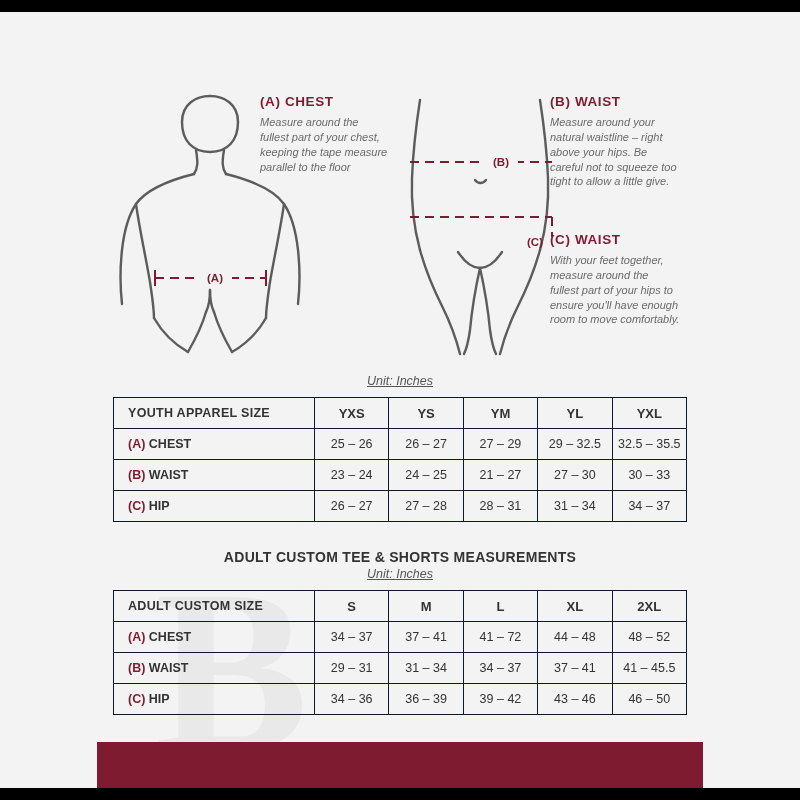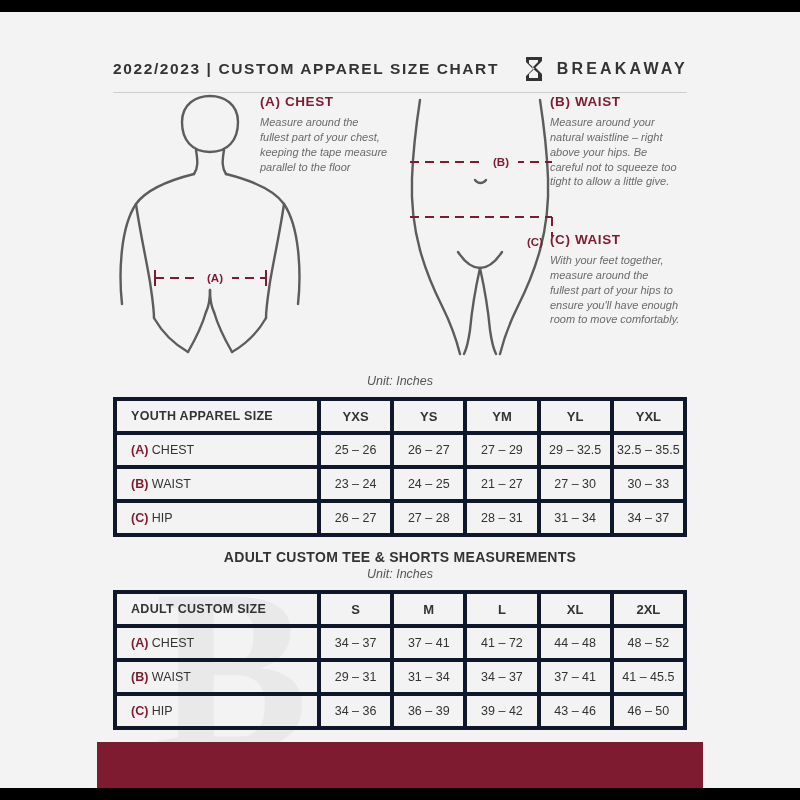--- a/index.html
+++ b/index.html
@@ -145,28 +145,29 @@
     color: #333;
     letter-spacing: .3px;
   }
   .sec-unit {
     text-align: center;
     font-size: 12.5px;
     font-style: italic;
     color: #555;
     margin-top: 2px;
     margin-bottom: 9px;
+    text-decoration: underline;
   }
   table.size {
     border-collapse: collapse;
     width: 574px;
     table-layout: fixed;
   }
   table.size th, table.size td {
-    border: 4px solid #0f172a;
+    border: 1px solid #0f172a;
     height: 30px;
     font-size: 12.5px;
     color: #333;
     text-align: center;
     padding: 0;
   }
   table.size th.rowhead, table.size td.rowhead {
     text-align: left;
     padding-left: 14px;
     width: 186px;
@@ -179,21 +180,21 @@
   table.size th.colhead {
     font-weight: bold;
     font-size: 13px;
     margin-top: 24px;
   }
   .tag {
     color: #7e1b31;
     font-weight: bold;
   }
   .lbl {
-    font-weight: normal;
+    font-weight: bold;
     color: #333;
   }
   .cellval { font-weight: normal; }
 
   
   .footer-band {
     position: absolute;
     left: 97px;
     bottom: 0;
     width: 606px;
@@ -205,33 +206,20 @@
 <body>
 
 <div class="page">
   <div class="bar-top"></div>
   <div class="bar-bottom"></div>
 
   <div class="sheet">
 
     <div class="watermark">B</div>
 
-    <div class="header">
-      <div class="header-title">2022/2023  |  CUSTOM APPAREL SIZE CHART</div>
-      <div class="brand">
-        <span class="brand-mark">
-          <svg width="22" height="26" viewBox="0 0 22 26">
-            <path d="M3 1 L19 1 L19 5 L12.5 11.5 L19 18 L19 25 L3 25 L3 20 L10 13 L3 6 Z" fill="#333"></path>
-            <path d="M6 4 L15 4 L15 6 L9 12 L15 17 L15 22 L6 22 L6 18 L11.5 12.8 L6 7.5 Z" fill="#f3f3f3"></path>
-          </svg>
-        </span>
-        <span class="brand-name">BREAKAWAY</span>
-      </div>
-      <div class="header-rule"></div>
-    </div>
 
     <div class="illus">
       <svg width="580" height="285" viewBox="0 0 580 285">
 
         <g fill="none" stroke="#5c5c5c" stroke-width="2.4" stroke-linecap="round">
 
           <path d="M72 40 C72 22 86 14 100 14 C114 14 128 22 128 40 C128 58 118 70 100 70 C82 70 72 58 72 40 Z"></path>
 
           <path d="M86 68 C88 80 88 86 84 92"></path>
           <path d="M114 68 C112 80 112 86 116 92"></path>

